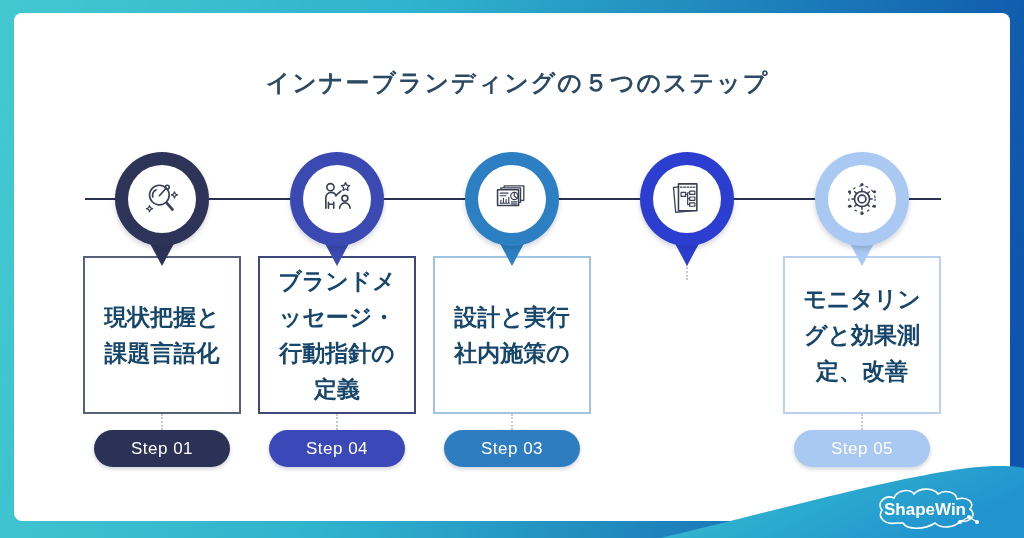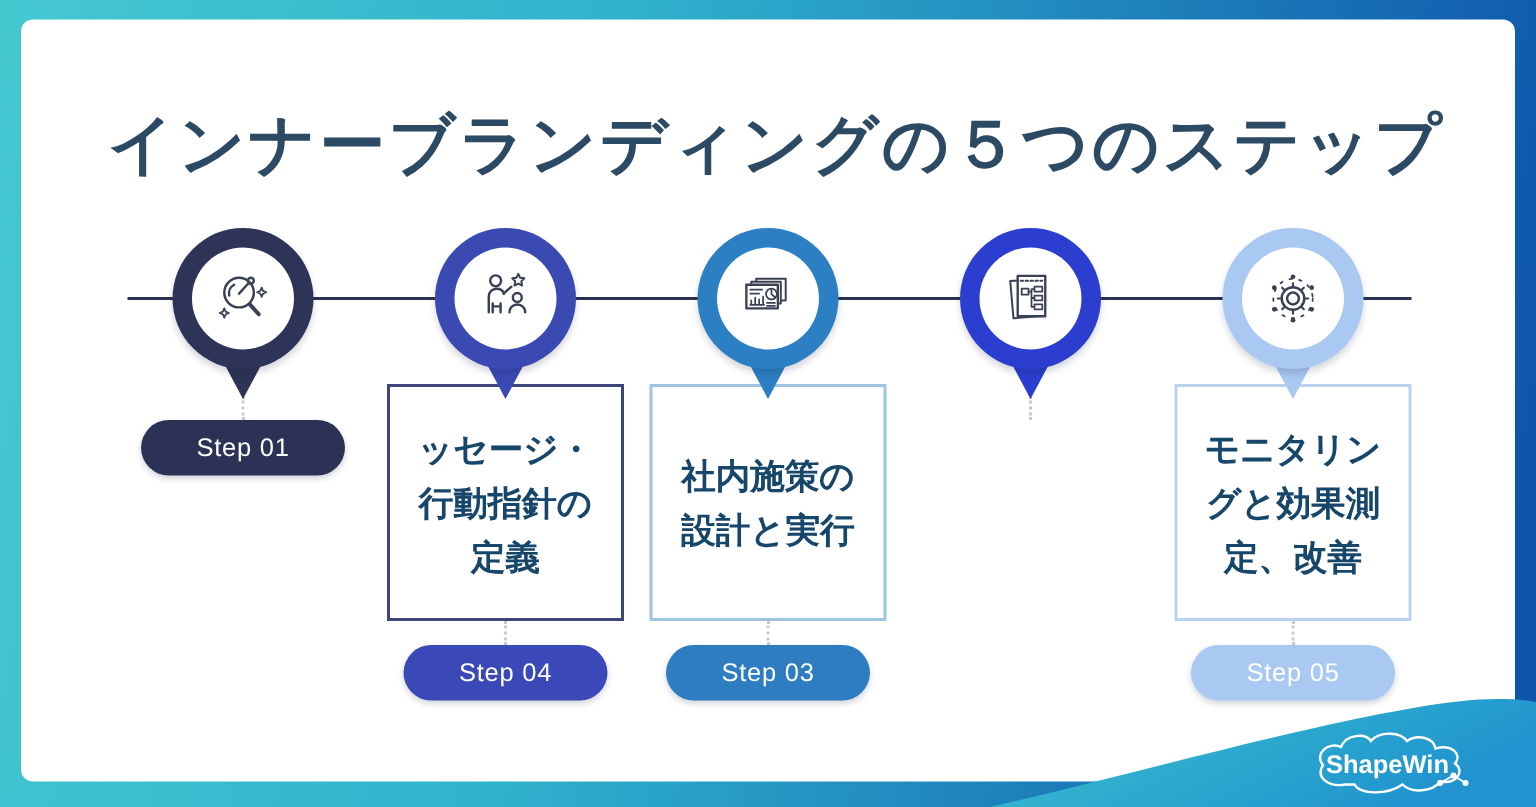--- a/index.html
+++ b/index.html
@@ -7,21 +7,21 @@
     width:1024px;height:538px;position:relative;overflow:hidden;
     font-family:"Liberation Sans","DejaVu Sans",sans-serif;
     background:linear-gradient(100deg,var(--frame-teal) 0%,#2fb2cd 38%,var(--frame-blue) 96%);
   }
   .content{
     position:absolute;left:14px;top:13px;right:14px;bottom:17px;
     background:#ffffff;border-radius:8px;z-index:1;
   }
   .title{
     position:absolute;top:54px;left:0;right:0;text-align:center;
-    font-size:44px;font-weight:800;letter-spacing:2px;color:var(--title-color);
+    font-size:24px;font-weight:800;letter-spacing:2px;color:var(--title-color);
     margin:0;
     padding-left:11px;
   }
   .hline{
     position:absolute;top:185px;left:71px;width:856px;height:2px;
     background:var(--timeline);z-index:1;
   }
   .steps-row{
     position:absolute;top:139px;left:0;right:0;
     display:flex;justify-content:center;gap:17px;z-index:2;
@@ -82,20 +82,24 @@
               <path d="M39 38 L48 48" stroke-width="4"></path>
               <path d="M28 27 L38 16"></path>
               <circle cx="40" cy="14" r="3"></circle>
               <path d="M18 29 a10 10 0 0 1 5 -11"></path>
               <path d="M51 21 l1.4 3.3 3.3 1.4 -3.3 1.4 -1.4 3.3 -1.4 -3.3 -3.3 -1.4 3.3 -1.4 z" stroke-width="1.8"></path>
               <path d="M13 42 l1.4 3.3 3.3 1.4 -3.3 1.4 -1.4 3.3 -1.4 -3.3 -3.3 -1.4 3.3 -1.4 z" stroke-width="1.8"></path>
             </svg>
           </div>
         </div>
       </div>
+      <div class="card">
+        <span class="card-line">現状把握と</span>
+        <span class="card-line">課題言語化</span>
+      </div>
       <div class="connector"></div>
       <div class="pill">Step 01</div>
     </div>
 
     <div class="step-col" style="--ring: #3a4ab2; --bborder: #3d4779; --pill: #3a48b8;">
       <div class="pin">
         <div class="pin-tail"></div>
         <div class="pin-circle">
           <div class="pin-inner">
             <svg class="icon-svg" width="42" height="42" viewBox="0 0 64 64">
@@ -104,20 +108,21 @@
               <path d="M30 27 l8 -7"></path>
               <path d="M19 46 v-9 M27 46 v-9 M19 40 h8"></path>
               <path d="M45 7 l1.9 3.9 4.3 0.6 -3.1 3 0.7 4.3 -3.8 -2 -3.8 2 0.7 -4.3 -3.1 -3 4.3 -0.6 z" stroke-width="2"></path>
               <circle cx="44" cy="31" r="4.5"></circle>
               <path d="M36 46 a8 8 0 0 1 16 0"></path>
             </svg>
           </div>
         </div>
       </div>
       <div class="card">
+        <span class="card-line">ブランドメ</span>
         <span class="card-line">ッセージ・</span>
         <span class="card-line">行動指針の</span>
         <span class="card-line">定義</span>
       </div>
       <div class="connector"></div>
       <div class="pill">Step 04</div>
     </div>
 
     <div class="step-col" style="--ring: #2d7fc3; --bborder: #9fc4e0; --pill: #2d7dc0;">
       <div class="pin">
@@ -131,22 +136,22 @@
               <path d="M14 23 h12 M14 27 h9" stroke-width="1.8"></path>
               <path d="M15 38 v-4 M19 38 v-7 M23 38 v-5 M27 38 v-8 M14 38.5 h14" stroke-width="1.8"></path>
               <circle cx="35.5" cy="27.5" r="5.5" stroke-width="1.8"></circle>
               <path d="M35.5 27.5 V22 M35.5 27.5 l4 3.5" stroke-width="1.8"></path>
               <path d="M31 36.5 h8 M31 39.5 h8" stroke-width="1.8"></path>
             </svg>
           </div>
         </div>
       </div>
       <div class="card">
+        <span class="card-line">設計と実行</span>
         <span class="card-line">社内施策の</span>
-        <span class="card-line">設計と実行</span>
       </div>
       <div class="connector"></div>
       <div class="pill">Step 03</div>
     </div>
 
     <div class="step-col" style="--ring: #2c3ed0; --bborder: #4a57b5; --pill: #2b36cf;">
       <div class="pin">
         <div class="pin-tail"></div>
         <div class="pin-circle">
           <div class="pin-inner">

